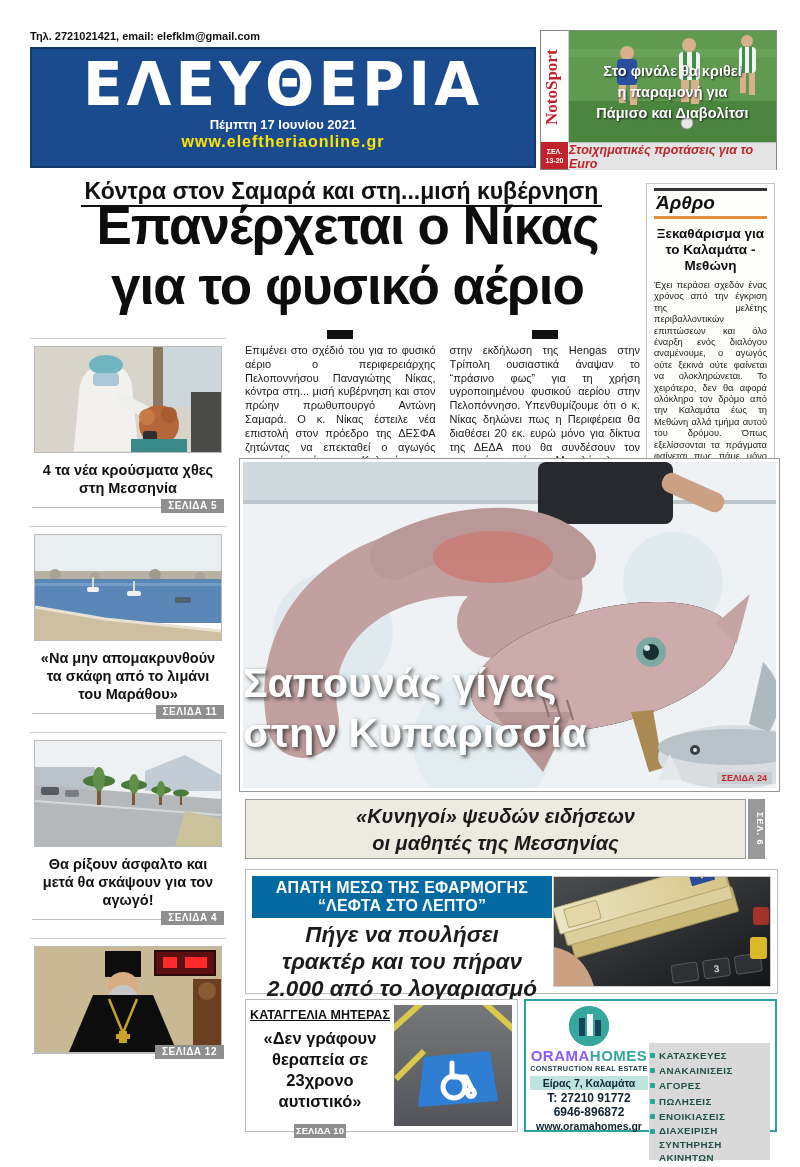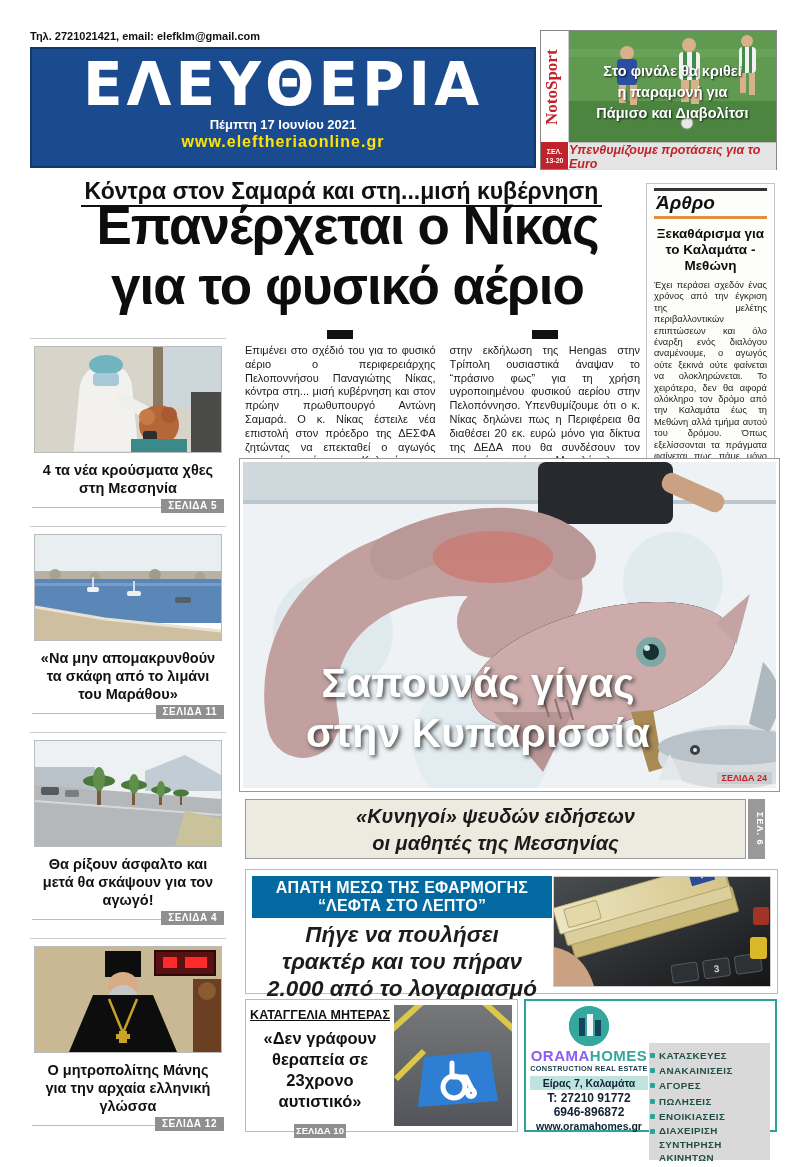--- a/index.html
+++ b/index.html
@@ -46,21 +46,21 @@
   .sidebar{top:338px;left:30px;width:196px;}
   .sb-item{border-top:1px solid #ccc;padding:7px 0 8px;}
   .sb-photo{width:188px;height:107px;margin:0 auto;border:1px solid #bbb;box-sizing:border-box;overflow:hidden;position:relative;}
   .sb-cap{font-weight:bold;font-size:14.5px;line-height:18px;text-align:center;color:#111;margin:8px 6px 10px;}
   .sb-badge-row{position:relative;border-top:1px solid #bbb;margin:0 2px;height:10px;}
   .pbadge{position:absolute;right:0;top:-9px;background:#8f8f8f;color:#fff;font-weight:bold;font-size:10px;padding:1px 7px 2px;letter-spacing:.5px;}
 
   
   .shark-fig{top:458px;left:239px;width:541px;height:334px;border:1px solid #999;background:#fff;box-sizing:border-box;padding:3px;}
   .shark-photo{position:relative;width:533px;height:326px;overflow:hidden;background:#edf1f3;}
-  .shark-head{position:absolute;left:0;top:196px;width:470px;text-align:center;color:#fff;font-weight:900;font-size:41px;line-height:50px;text-shadow:2px 2px 4px rgba(40,40,40,.85);letter-spacing:0;}
+  .shark-head{position:absolute;left:0;top:196px;width:470px;text-align:left;color:#fff;font-weight:900;font-size:41px;line-height:50px;text-shadow:2px 2px 4px rgba(40,40,40,.85);letter-spacing:0;}
   .shark-badge{position:absolute;right:4px;bottom:4px;background:#c9ccce;color:#c2232a;font-weight:bold;font-size:9px;padding:1px 5px;}
 
   
   .hunters{top:799px;left:245px;width:501px;height:60px;background:#edebdf;border:1px solid #999;box-sizing:border-box;text-align:center;font-style:italic;font-weight:bold;font-size:20px;line-height:27px;color:#1a1a1a;padding-top:3px;}
   .hunters-tab{top:799px;left:748px;width:17px;height:60px;background:#999;color:#fff;font-weight:bold;font-size:9px;writing-mode:vertical-rl;text-align:center;letter-spacing:1px;}
 
   
   .fraud{top:869px;left:245px;width:533px;height:125px;background:#fff;border:1px solid #bbb;box-sizing:border-box;}
   .fraud-left{position:absolute;left:6px;top:6px;width:300px;height:111px;}
   .fraud-banner{background:#0369a1;color:#fff;font-weight:bold;font-size:16px;text-align:center;padding:3px 4px;letter-spacing:.2px;}
@@ -140,21 +140,21 @@
           <rect x="180" y="42" width="6" height="22" fill="#d9b08c"></rect>
         <circle cx="118" cy="92" r="6" fill="#e8e8e8" stroke="#999"></circle>
       </svg>
       <div class="ns-head">
         <div>Στο φινάλε θα κριθεί</div>
         <div>η παραμονή για</div>
         <div>Πάμισο και Διαβολίτσι</div>
       </div>
     </div>
     <div class="ns-footer">
-      <span>Υπενθυμίζουμε προτάσεις για το Euro</span>
+      <span>Στοιχηματικές προτάσεις για το Euro</span>
     </div>
   </div>
 
   <div class="abs kicker">
     <span>Κόντρα στον Σαμαρά και στη...μισή κυβέρνηση</span>
   </div>
   <div class="abs headline">
     <div>Επανέρχεται ο Νίκας</div>
     <div>για το φυσικό αέριο</div>
   </div>
@@ -281,21 +281,20 @@
           <circle cx="172" cy="44" r="9" fill="#8a5a33"></circle>
           <path d="M70 4 h36 v26 h-36 z" fill="#0d0d0d"></path>
           <ellipse cx="88" cy="38" rx="15" ry="13" fill="#d8ac85"></ellipse>
           <ellipse cx="88" cy="58" rx="17" ry="20" fill="#c6c6c6"></ellipse>
           <path d="M34 105 L58 48 L118 48 L142 105 Z" fill="#0d0d0d"></path>
           <path d="M74 52 L88 86 L102 52" stroke="#c9a227" stroke-width="2.5" fill="none"></path>
           <rect x="84" y="84" width="8" height="12" fill="#c9a227"></rect>
             <rect x="81" y="87" width="14" height="5" fill="#c9a227"></rect>
         </svg>
       </div>
-      <div class="sb-cap">Ο μητροπολίτης Μάνης για την αρχαία ελληνική γλώσσα</div>
       <div class="sb-badge-row">
           <span class="pbadge">ΣΕΛΙΔΑ 12</span>
         </div>
     </div>
   </div>
 
   <div class="abs shark-fig">
     <div class="shark-photo">
       <svg width="533" height="326" viewBox="0 0 533 326">
         <rect width="533" height="326" fill="#eef2f4"></rect>

